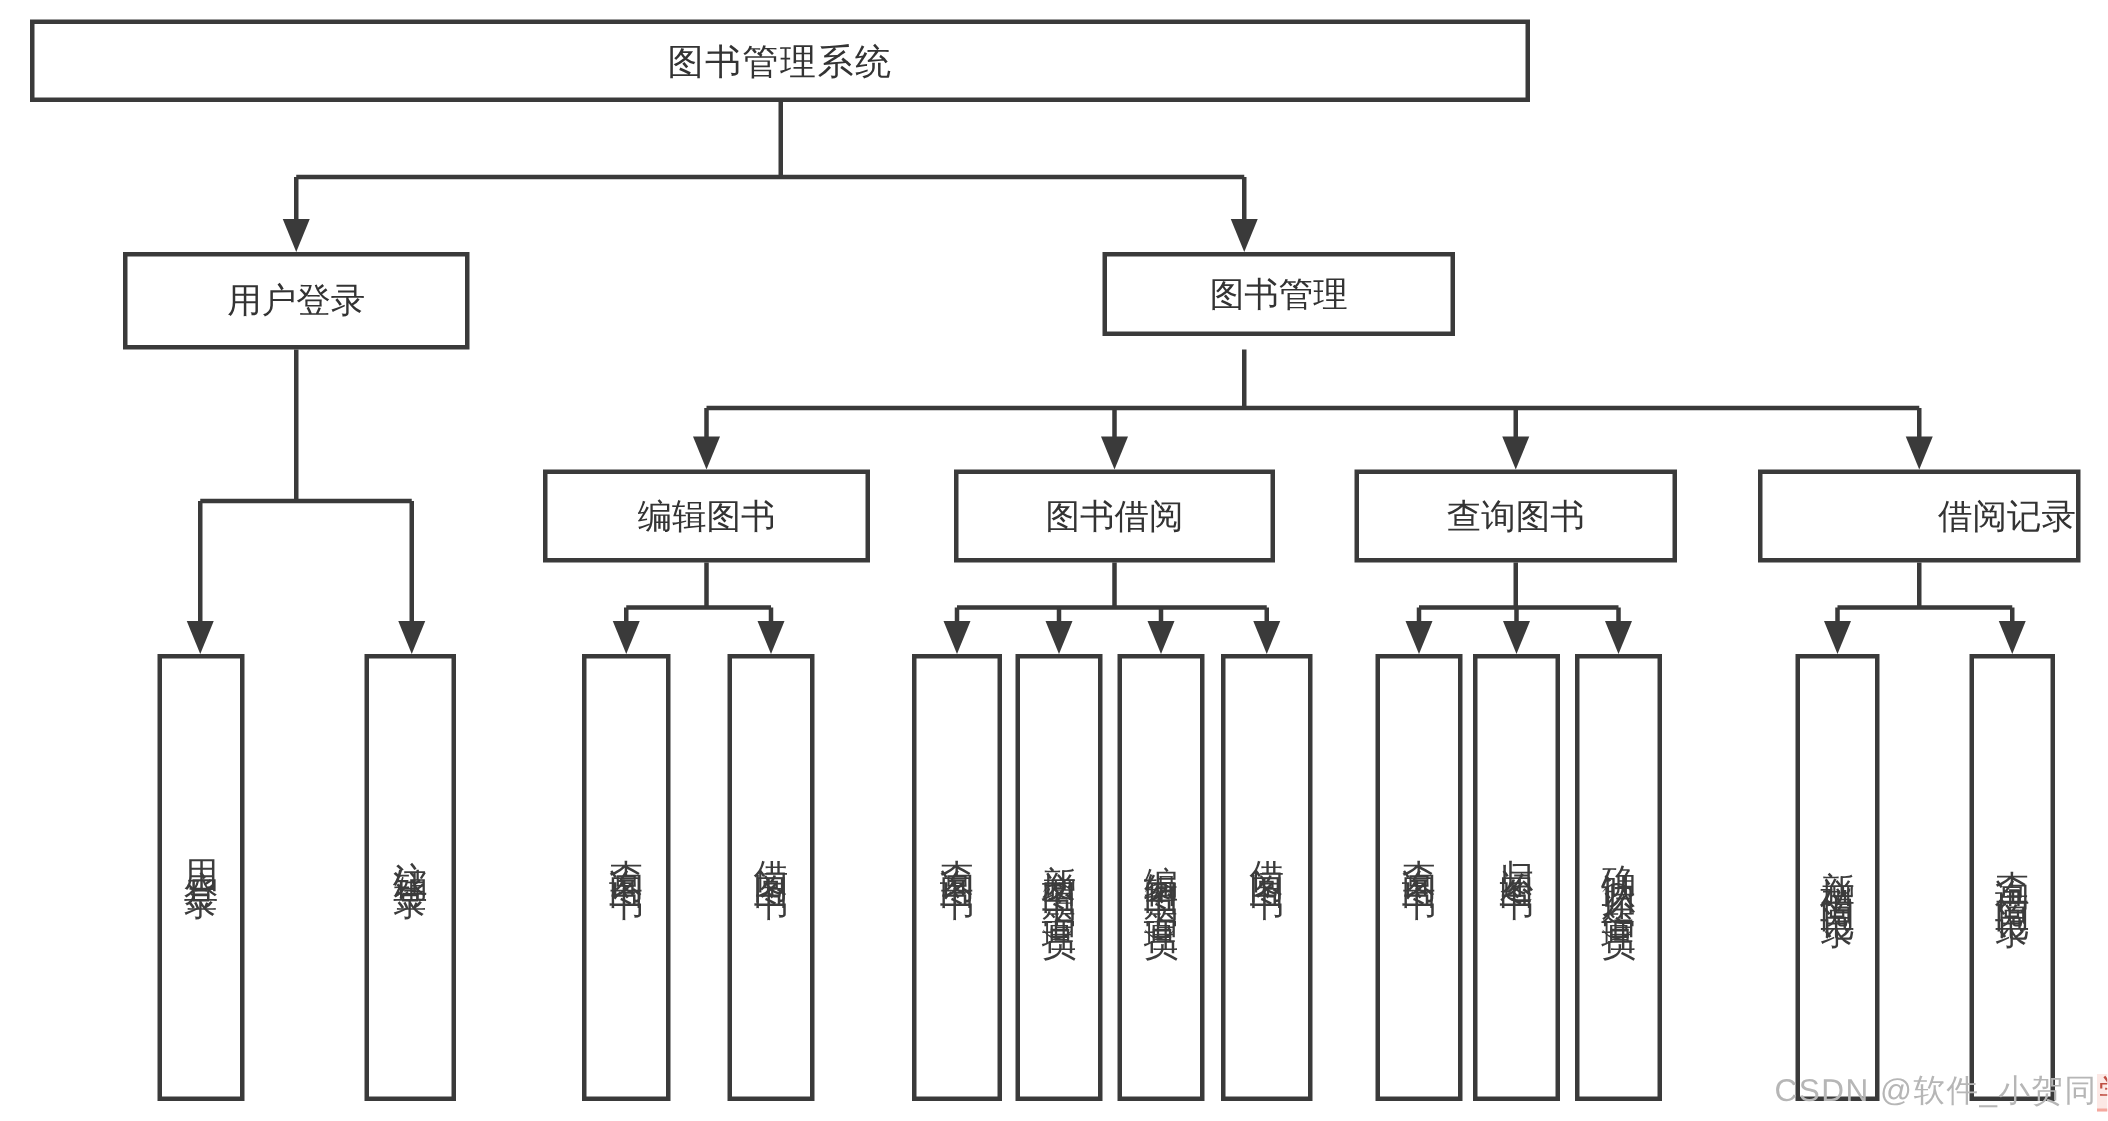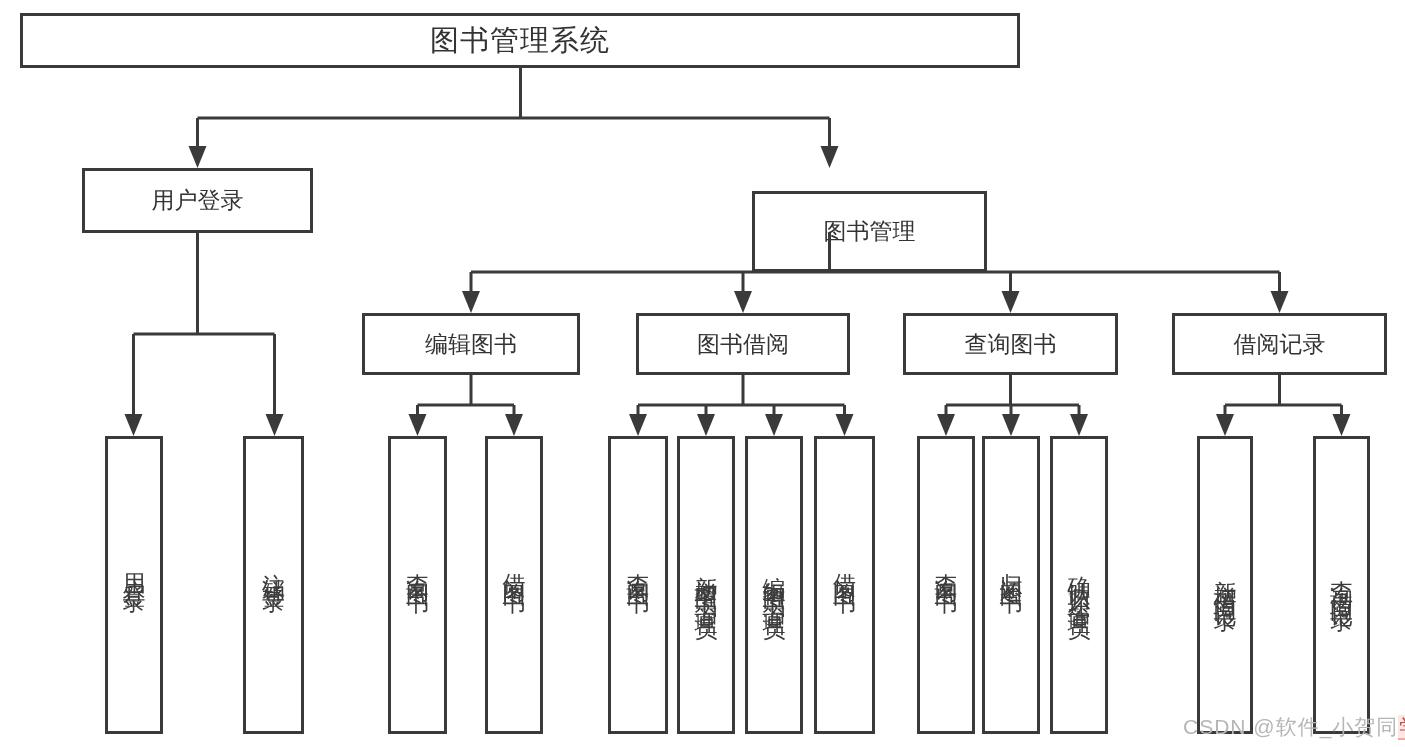--- a/index.html
+++ b/index.html
@@ -16,21 +16,21 @@
   }
   .connectors path{stroke:#3a3a3a;stroke-width:3;fill:none;}
   .connectors polygon{fill:#3a3a3a;stroke:none;}
   .node{
     position:absolute;box-sizing:border-box;
     border:3px solid #3a3a3a;background:#ffffff;
     display:flex;align-items:center;justify-content:center;
     color:#333333;font-size:23px;z-index:1;
     white-space:nowrap;
   }
-  .node.root{font-size:29px;letter-spacing:1px;}
+  .node.root{font-size:24px;letter-spacing:1px;}
   .leaf{font-size:23px;}
   .leaf .vtext{
     writing-mode:vertical-rl;
     text-orientation:mixed;
     letter-spacing:6px;
     line-height:1;
     color:#3c3c3c;
   }
   .leaf .vtext.short{padding-bottom:36px;}
   .leaf .vtext.mid{padding-bottom:10px;}
@@ -93,34 +93,34 @@
     </g>
   </svg>
 
   <div class="node root" style="left:20px;top:13px;width:1000px;height:55px;">
     <span>图书管理系统</span>
   </div>
 
   <div class="node" style="left:82px;top:168px;width:231px;height:65px;">
     <span>用户登录</span>
   </div>
-  <div class="node" style="left:752px;top:168px;width:235px;height:81px;margin-top:23px;">
+  <div class="node" style="left:735px;top:168px;width:235px;height:56px;">
     <span>图书管理</span>
   </div>
 
   <div class="node" style="left:362px;top:313px;width:218px;height:62px;">
     <span>编辑图书</span>
   </div>
   <div class="node" style="left:636px;top:313px;width:214px;height:62px;text-align:right;">
     <span>图书借阅</span>
   </div>
   <div class="node" style="left:903px;top:313px;width:215px;height:62px;">
     <span>查询图书</span>
   </div>
-  <div class="node" style="left:1172px;top:313px;width:215px;height:62px;">
+  <div class="node" style="left:1172px;top:313px;width:215px;height:62px;justify-content:flex-end;">
     <span>借阅记录</span>
   </div>
 
   <div class="node leaf" style="left:105px;top:436px;width:58px;height:298px;">
     <span class="vtext short">用户登录</span>
   </div>
   <div class="node leaf" style="left:243px;top:436px;width:61px;height:298px;">
     <span class="vtext short">注销登录</span>
   </div>
 

